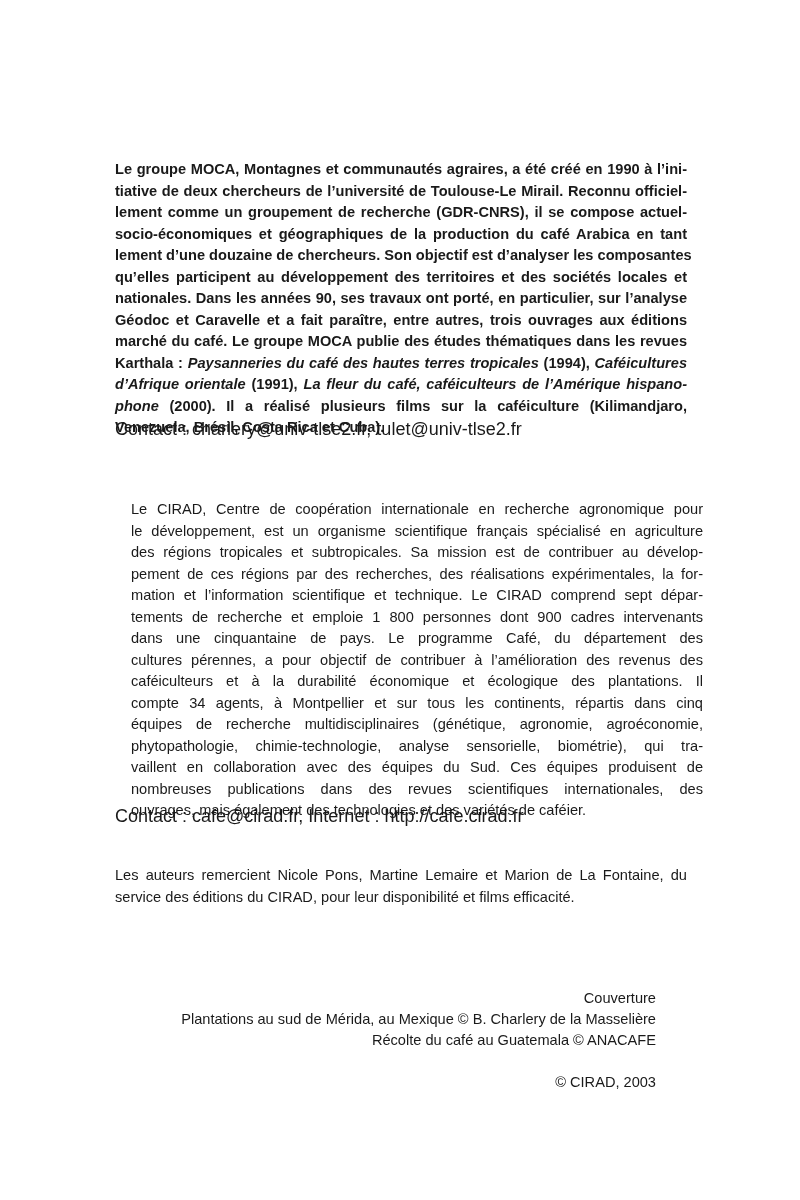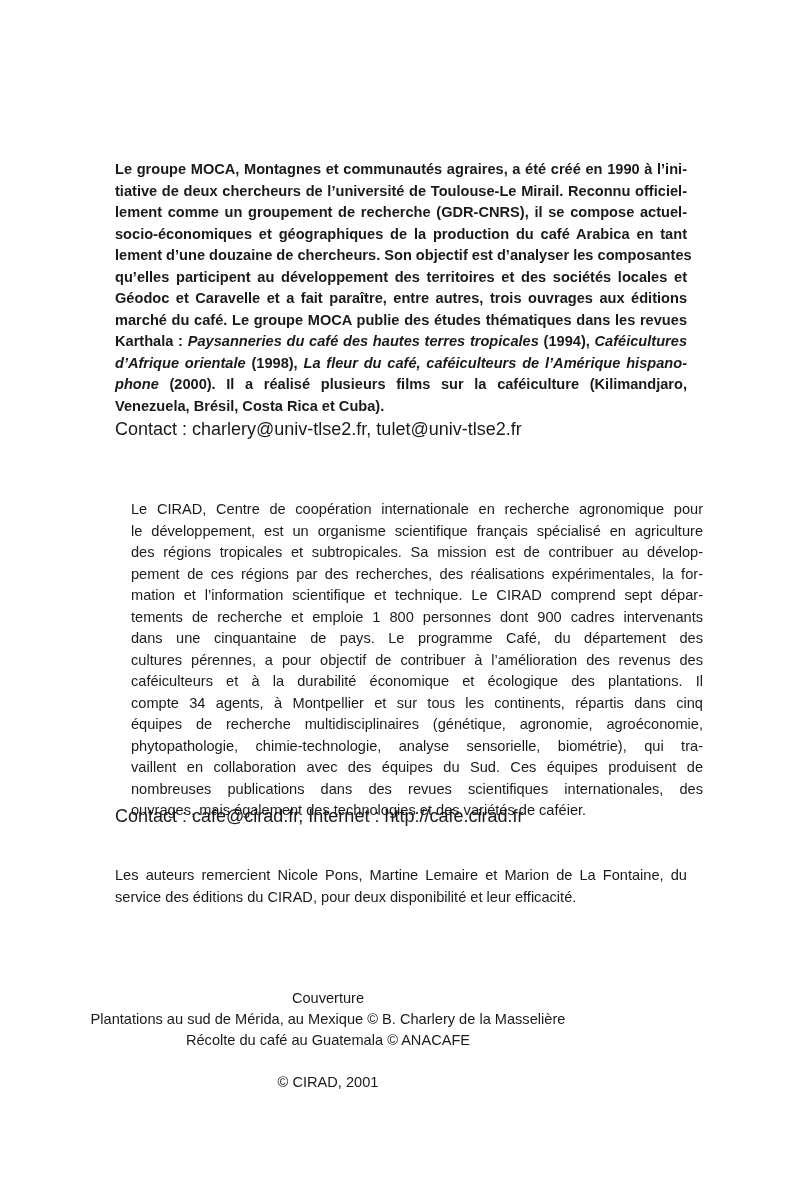--- a/index.html
+++ b/index.html
@@ -12,39 +12,40 @@
   .para { font-size: 14.6px; line-height: 21.5px; margin: 0; }
   .line { display: block; text-align: justify; text-align-last: justify; white-space: nowrap; height: 21.5px; }
   .line.last { text-align-last: left; }
   .contact { font-size: 18px; line-height: 21.5px; margin: 0; }
   .it { font-style: italic; }
   #moca { top: 0; font-weight: bold; }
   #moca-contact { position: absolute; top: 260px; left: 0; }
   #cirad { position: absolute; top: 340px; left: 16px; width: 572px; }
   #cirad-contact { position: absolute; top: 647px; left: 0; }
   #thanks { position: absolute; top: 706px; left: 0; width: 572px; }
-  .credits { position: absolute; left: 0; width: 656px; top: 988px; text-align: center; font-size: 14.6px; line-height: 21px; }
+  .credits { position: absolute; left: 0; width: 656px; top: 988px; text-align: right; font-size: 14.6px; line-height: 21px; }
   .credits .gap { height: 21px; }
 </style>
 </head>
 <body>
 
 <div class="page">
 
   <div id="moca" class="para">
     <span class="line">Le groupe MOCA, Montagnes et communautés agraires, a été créé en 1990 à l’ini-</span>
     <span class="line">tiative de deux chercheurs de l’université de Toulouse-Le Mirail. Reconnu officiel-</span>
     <span class="line">lement comme un groupement de recherche (GDR-CNRS), il se compose actuel-</span>
     <span class="line">socio-économiques et géographiques de la production du café Arabica en tant</span>
     <span class="line">lement d’une douzaine de chercheurs. Son objectif est d’analyser les composantes</span>
     <span class="line">qu’elles participent au développement des territoires et des sociétés locales et</span>
+    <span class="line">nationales. Dans les années 90, ses travaux ont porté, en particulier, sur l’analyse</span>
     <span class="line">Géodoc et Caravelle et a fait paraître, entre autres, trois ouvrages aux éditions</span>
     <span class="line">marché du café. Le groupe MOCA publie des études thématiques dans les revues</span>
     <span class="line"><span>Karthala : </span><span class="it">Paysanneries du café des hautes terres tropicales</span><span> (1994), </span><span class="it">Caféicultures</span></span>
-    <span class="line"><span class="it">d’Afrique orientale</span><span> (1998), </span><span class="it">La fleur du café, caféiculteurs de l’Amérique hispano-</span></span>
+    <span class="line"><span class="it">d’Afrique orientale</span><span> (1991), </span><span class="it">La fleur du café, caféiculteurs de l’Amérique hispano-</span></span>
     <span class="line"><span class="it">phone</span><span> (2000). Il a réalisé plusieurs films sur la caféiculture (Kilimandjaro,</span></span>
     <span class="line last">Venezuela, Brésil, Costa Rica et Cuba).</span>
   </div>
 
   <p id="moca-contact" class="contact">Contact : charlery@univ-tlse2.fr, tulet@univ-tlse2.fr</p>
 
   <div id="cirad" class="para">
     <span class="line">Le CIRAD, Centre de coopération internationale en recherche agronomique pour</span>
     <span class="line">le développement, est un organisme scientifique français spécialisé en agriculture</span>
     <span class="line">des régions tropicales et subtropicales. Sa mission est de contribuer au dévelop-</span>
@@ -59,23 +60,23 @@
     <span class="line">phytopathologie, chimie-technologie, analyse sensorielle, biométrie), qui tra-</span>
     <span class="line">vaillent en collaboration avec des équipes du Sud. Ces équipes produisent de</span>
     <span class="line">nombreuses publications dans des revues scientifiques internationales, des</span>
     <span class="line last">ouvrages, mais également des technologies et des variétés de caféier.</span>
   </div>
 
   <p id="cirad-contact" class="contact">Contact : cafe@cirad.fr, Internet : http://cafe.cirad.fr</p>
 
   <div id="thanks" class="para">
     <span class="line">Les auteurs remercient Nicole Pons, Martine Lemaire et Marion de La Fontaine, du</span>
-    <span class="line last">service des éditions du CIRAD, pour deux disponibilité et leur efficacité.</span>
+    <span class="line last">service des éditions du CIRAD, pour leur disponibilité et films efficacité.</span>
   </div>
 </div>
 
 <div class="credits">
   <div>Couverture</div>
   <div>Plantations au sud de Mérida, au Mexique © B. Charlery de la Masselière</div>
   <div>Récolte du café au Guatemala © ANACAFE</div>
   <div class="gap"></div>
-  <div>© CIRAD, 2001</div>
+  <div>© CIRAD, 2003</div>
 </div>
 
 </body></html>

